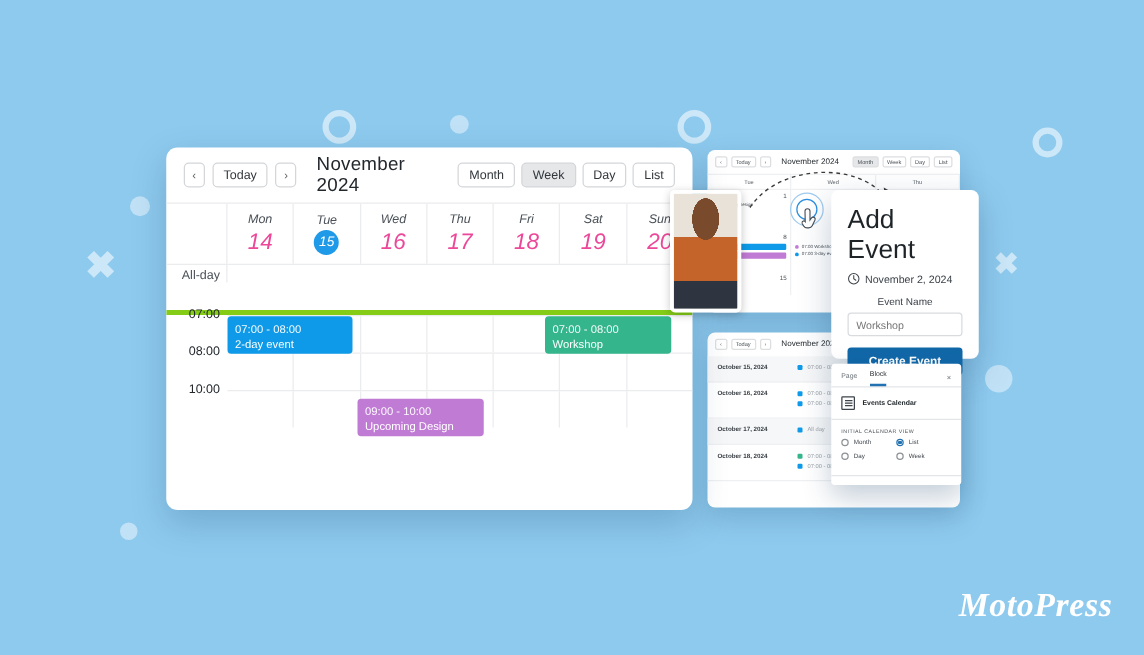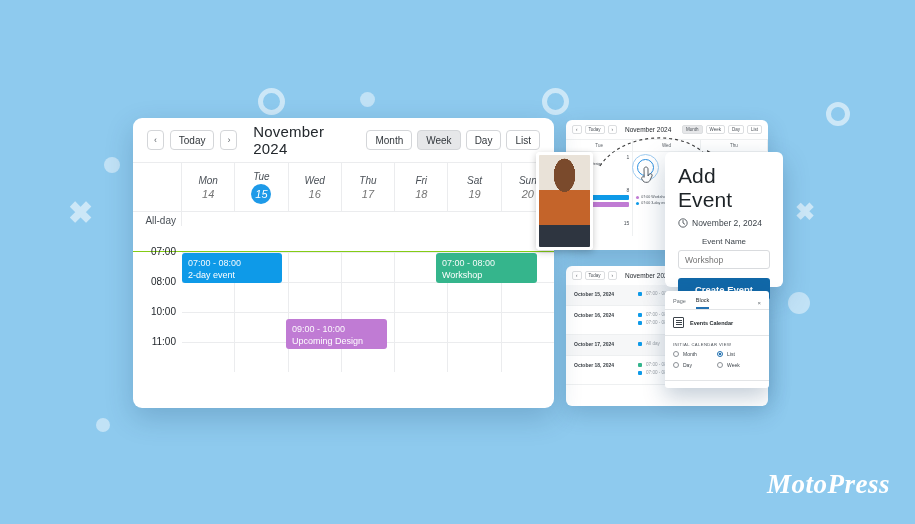--- a/index.html
+++ b/index.html
@@ -72,32 +72,32 @@
   .gutter { width: 49px; flex: none; border-right: 1px solid #ebecee;}
   .day-col {
     flex: 1;
     border-right: 1px solid #ebecee;
     display: flex; flex-direction: column;
     align-items: center; justify-content: center;
     gap: 2px;
   }
   .day-col:last-child { border-right: none; }
   .dow { font-size: 10px; color: #4a5057; }
-  .dnum { font-size: 11px; color: #737373; }
+  .dnum { font-size: 18px; color: #ec4899; }
   .dnum.today {
     background: #1e9ae8; color: #fff;
     width: 20px; height: 20px; border-radius: 50%;
     display:flex; align-items:center; justify-content:center;
     font-size: 11px;
   }
 
   
   .allday {
     display: flex;
-    border-bottom: 1px solid #84cc16;
+    border-bottom: 4px solid #84cc16;
     min-height: 40px;
     flex-direction: column;
   }
   .allday-label {
     width: 49px; flex: none;
     font-size: 10px; color: #4a5057;
     display: flex; align-items: flex-start; justify-content: flex-end;
     padding: 3px 5px 0 0;
     border-right: 1px solid #ebecee;
   }
@@ -372,32 +372,20 @@
           <div class="tcell"></div>
           <div class="tcell"></div>
           <div class="tcell"></div>
           <div class="tcell"></div>
           <div class="tcell"></div>
           <div class="tcell"></div>
         </div>
     </div>
     <div class="trow">
       <div class="tlabel">10:00</div>
-      <div class="tcells">
-          <div class="tcell"></div>
-          <div class="tcell"></div>
-          <div class="tcell"></div>
-          <div class="tcell"></div>
-          <div class="tcell"></div>
-          <div class="tcell"></div>
-          <div class="tcell"></div>
-        </div>
-    </div>
-    <div class="trow">
-      <div class="tlabel">11:00</div>
       <div class="tcells">
           <div class="tcell"></div>
           <div class="tcell"></div>
           <div class="tcell"></div>
           <div class="tcell"></div>
           <div class="tcell"></div>
           <div class="tcell"></div>
           <div class="tcell"></div>
         </div>
     </div>

